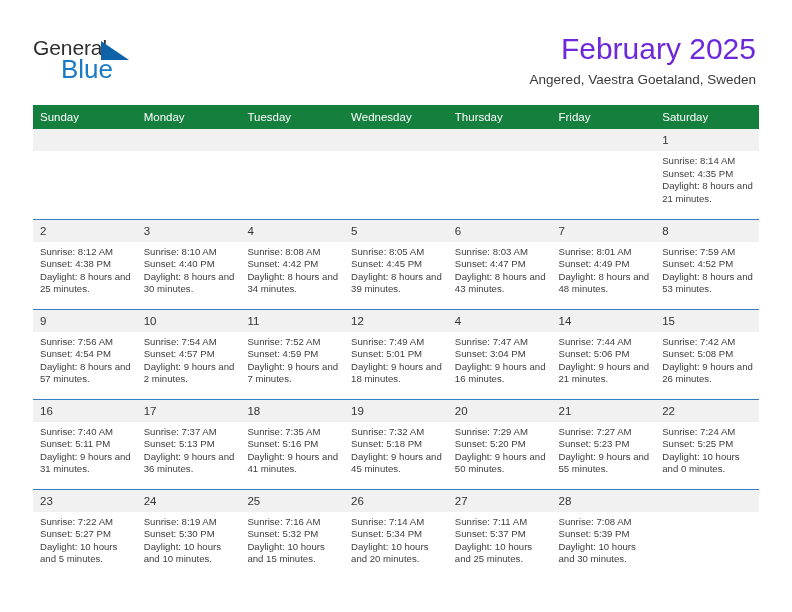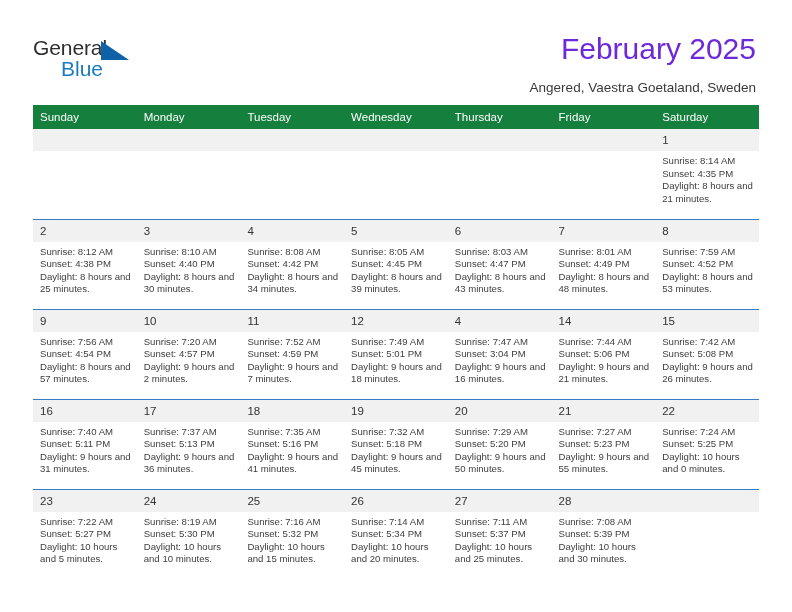--- a/index.html
+++ b/index.html
@@ -48,21 +48,21 @@
     position: absolute;
     left: 68px;
     top: 5px;
     width: 28px;
     height: 19px;
   }
   .logo-blue {
     position: absolute;
     left: 28px;
     top: 21px;
-    font-size: 21px;
+    font-size: 26px;
     color: #1a7bc4;
     line-height: 24px;
     white-space: nowrap;
   }
 
   .titles {
     position: absolute;
     right: 36px;
     top: 32px;
     text-align: right;
@@ -72,21 +72,21 @@
     color: #6d28d9;
     line-height: 34px;
     font-weight: normal;
     margin: 0;
     white-space: nowrap;
   }
   .location {
     font-size: 13.5px;
     color: #3a3a3a;
     line-height: 20px;
-    margin-top: 12px;
+    margin-top: 4px;
     white-space: nowrap;
   }
 
   
   .cal {
     position: absolute;
     left: 33px;
     top: 105px;
     width: 726px;
     border-collapse: collapse;
@@ -255,21 +255,21 @@
             <div class="daynum">9</div>
             <div class="info">
               <div>Sunrise: 7:56 AM</div>
               <div>Sunset: 4:54 PM</div>
               <div class="wrap">Daylight: 8 hours and 57 minutes.</div>
             </div>
           </td>
           <td>
             <div class="daynum">10</div>
             <div class="info">
-              <div>Sunrise: 7:20 AM</div>
+              <div>Sunrise: 7:54 AM</div>
               <div>Sunset: 4:57 PM</div>
               <div class="wrap">Daylight: 9 hours and 2 minutes.</div>
             </div>
           </td>
           <td>
             <div class="daynum">11</div>
             <div class="info">
               <div>Sunrise: 7:52 AM</div>
               <div>Sunset: 4:59 PM</div>
               <div class="wrap">Daylight: 9 hours and 7 minutes.</div>

